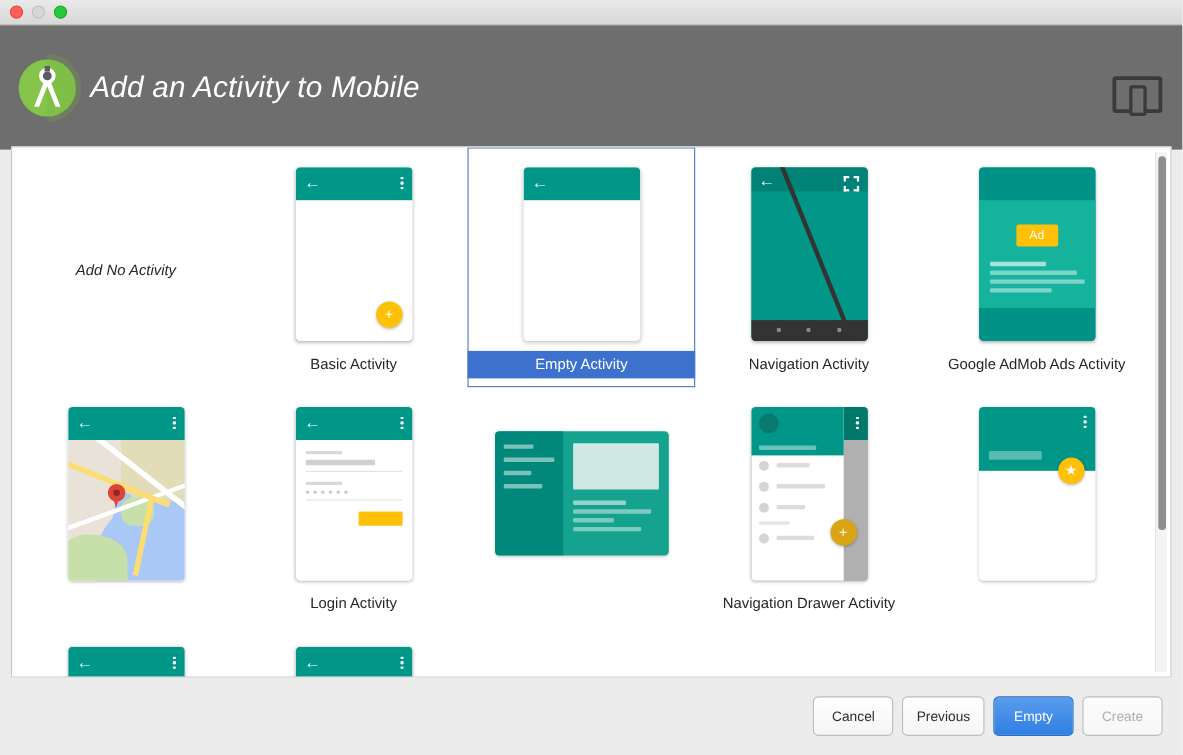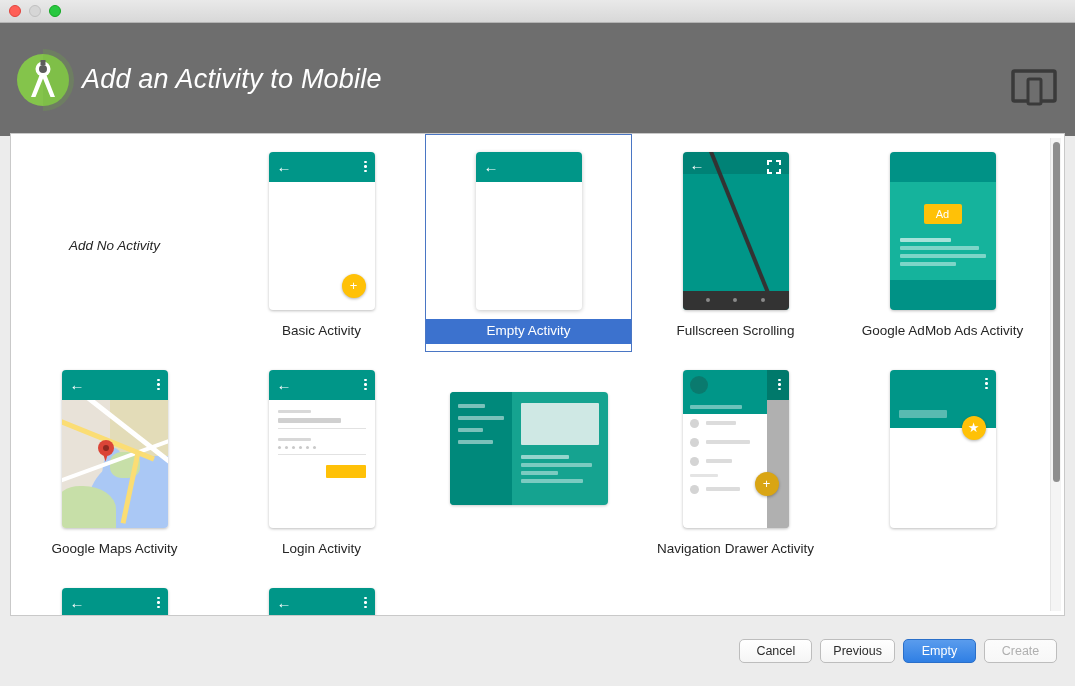--- a/index.html
+++ b/index.html
@@ -203,21 +203,21 @@
   }
 
   
   .footer {
     position: absolute; left: 0; right: 0; bottom: 0; height: 70px;
     background: #ececec;
     display: flex; align-items: center; justify-content: flex-end;
     gap: 8px; padding-right: 18px;
   }
   .btn {
-    min-width: 73px; height: 24px; border-radius: 5px;
+    min-width: 73px; height: 36px; border-radius: 5px;
     border: 1px solid #bdbdbd; background: linear-gradient(#ffffff,#f5f5f5);
     font-size: 12.5px; color: #2d2d2d; font-family: "Liberation Sans", sans-serif;
     padding: 0 12px; cursor: default;
   }
   .btn.primary {
     background: linear-gradient(#5a9ced,#2f7fe4);
     border-color: #2a6fc9; color: #ffffff;
   }
   .btn.disabled { color: #b0b0b0; background: linear-gradient(#fcfcfc,#f7f7f7); }
 </style>
@@ -302,21 +302,21 @@
                 <span class="bl"></span>
                 <span class="br"></span>
             </div>
             <div class="fs-navbar">
                 <b></b>
                 <b></b>
                 <b></b>
               </div>
           </div>
         </div>
-        <div class="cell-label">Fullscreen Scrolling</div>
+        <div class="cell-label">Navigation Activity</div>
       </div>
 
       <div class="cell">
         <div class="thumb-area">
           <div class="phone admob">
             <div class="admob-inner">
               <div class="ad-badge">Ad</div>
               <div class="ad-line" style="width:60%;"></div>
               <div class="ad-line" style="width:92%;opacity:.72;"></div>
               <div class="ad-line" style="width:100%;opacity:.72;"></div>
@@ -353,21 +353,20 @@
               <div class="road y" style="left:66px;top:52px;width:5px;height:72px;transform:rotate(12deg);"></div>
               <div class="pin">
                 <div class="pin-tail"></div>
                 <div class="pin-head">
                     <div class="pin-dot"></div>
                   </div>
               </div>
             </div>
           </div>
         </div>
-        <div class="cell-label">Google Maps Activity</div>
       </div>
 
       <div class="cell">
         <div class="thumb-area">
           <div class="phone">
             <div class="appbar">
               <span class="back-arrow">←</span>
               <span class="kebab">
                   <i></i>
                   <i></i>

